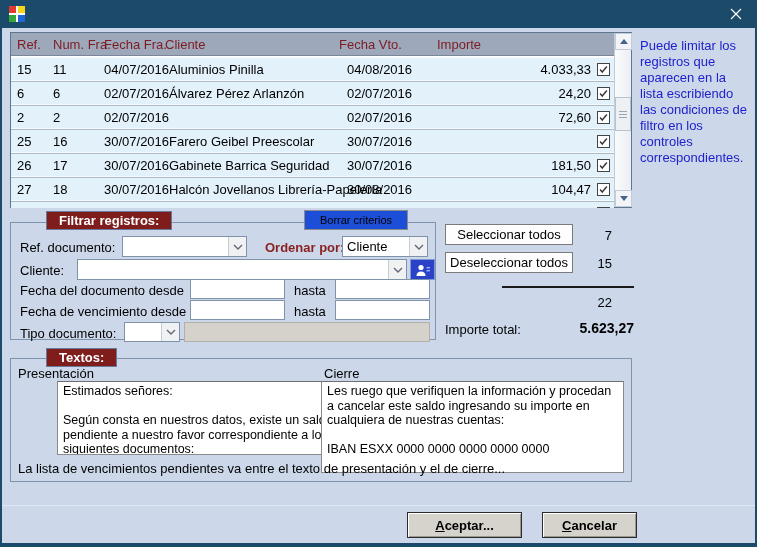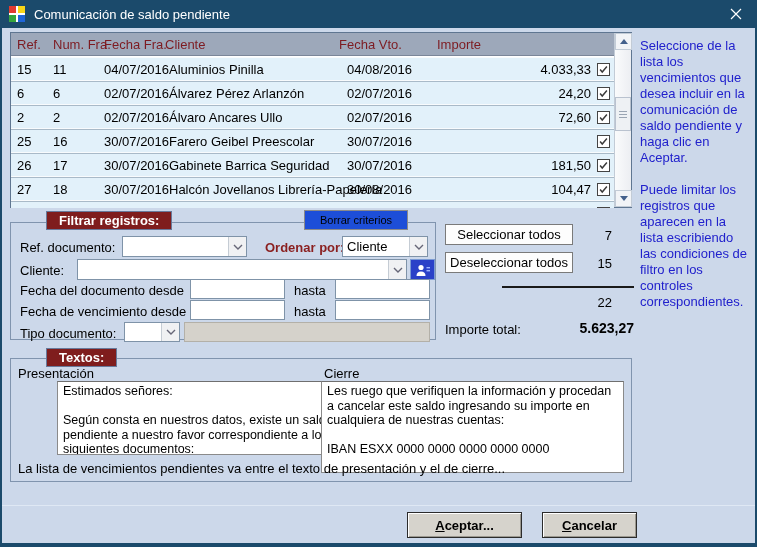--- a/index.html
+++ b/index.html
@@ -67,21 +67,20 @@
 
 <div class="window">
 
   <div class="titlebar">
     <div class="app-icon">
       <span style="background:#e13b30"></span>
       <span style="background:#f7d617"></span>
       <span style="background:#35a63c"></span>
       <span style="background:#1f66d8"></span>
     </div>
-    <div class="title-text">Comunicación de saldo pendiente</div>
     <div class="close-btn">
       <svg width="12" height="12" viewBox="0 0 12 12">
           <path d="M1 1 L11 11 M11 1 L1 11" stroke="#ffffff" stroke-width="1.2"></path>
         </svg>
     </div>
   </div>
 
   <div class="table">
     <div class="thead">
       <span class="hcell h-ref">Ref.</span>
@@ -115,21 +114,20 @@
         <span class="checkbox">
             <svg width="11" height="11" viewBox="0 0 13 13">
               <path d="M2.5 6.5 L5 9.5 L10.5 3" stroke="#3a3a3a" stroke-width="1.7" fill="none"></path>
             </svg>
           </span>
       </div>
       <div class="trow">
         <span class="cell c-ref">2</span>
         <span class="cell c-num">2</span>
         <span class="cell c-fec">02/07/2016</span>
-        <span class="cell c-cli">Álvaro Ancares Ullo</span>
         <span class="cell c-vto">02/07/2016</span>
         <span class="cell c-imp">72,60</span>
         <span class="checkbox">
             <svg width="11" height="11" viewBox="0 0 13 13">
               <path d="M2.5 6.5 L5 9.5 L10.5 3" stroke="#3a3a3a" stroke-width="1.7" fill="none"></path>
             </svg>
           </span>
       </div>
       <div class="trow">
         <span class="cell c-ref">25</span>
@@ -188,21 +186,20 @@
           <i></i>
           <i></i>
         </div>
       <div class="sbtn down">
           <span class="arr-dn"></span>
         </div>
     </div>
   </div>
 
   <div class="help">
-    <p>Seleccione de la lista los vencimientos que desea incluir en la comunicación de saldo pendiente y haga clic en Aceptar.</p>
     <p>Puede limitar los registros que aparecen en la lista escribiendo las condiciones de filtro en los controles correspondientes.</p>
   </div>
 
   <div class="group" style="left:8px; top:222px; width:426px; height:118px;"></div>
   <div class="group-label" style="left:44px; top:211px;">Filtrar registros:</div>
   <div class="btn-flat" style="left:302px; top:210px; width:104px; height:20px;">Borrar criterios</div>
 
   <span class="lbl" style="left:18px; top:240px;">Ref. documento:</span>
   <div class="combo" style="left:120px; top:236px; width:125px; height:21px;">
     <span class="combo-val"></span>

